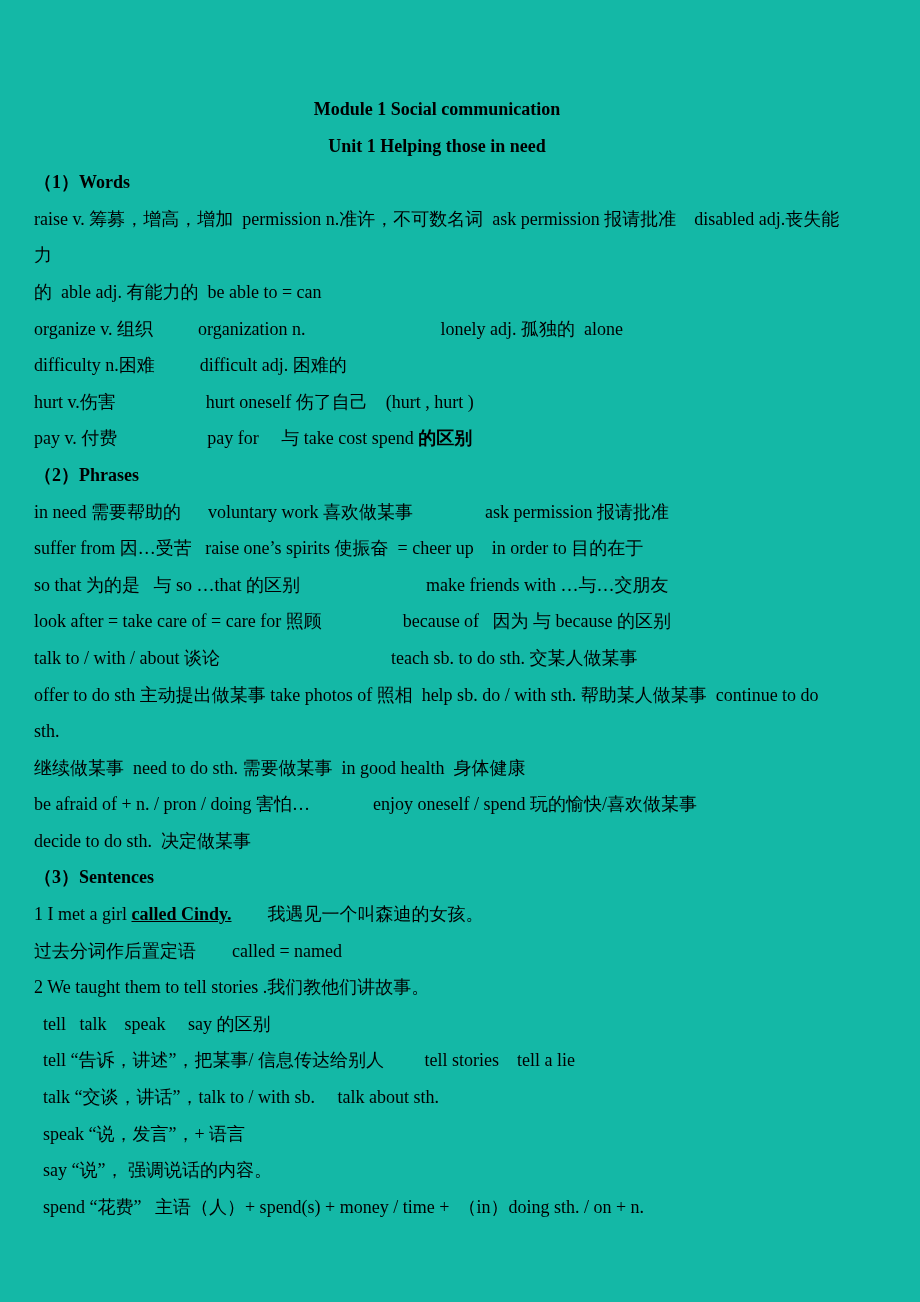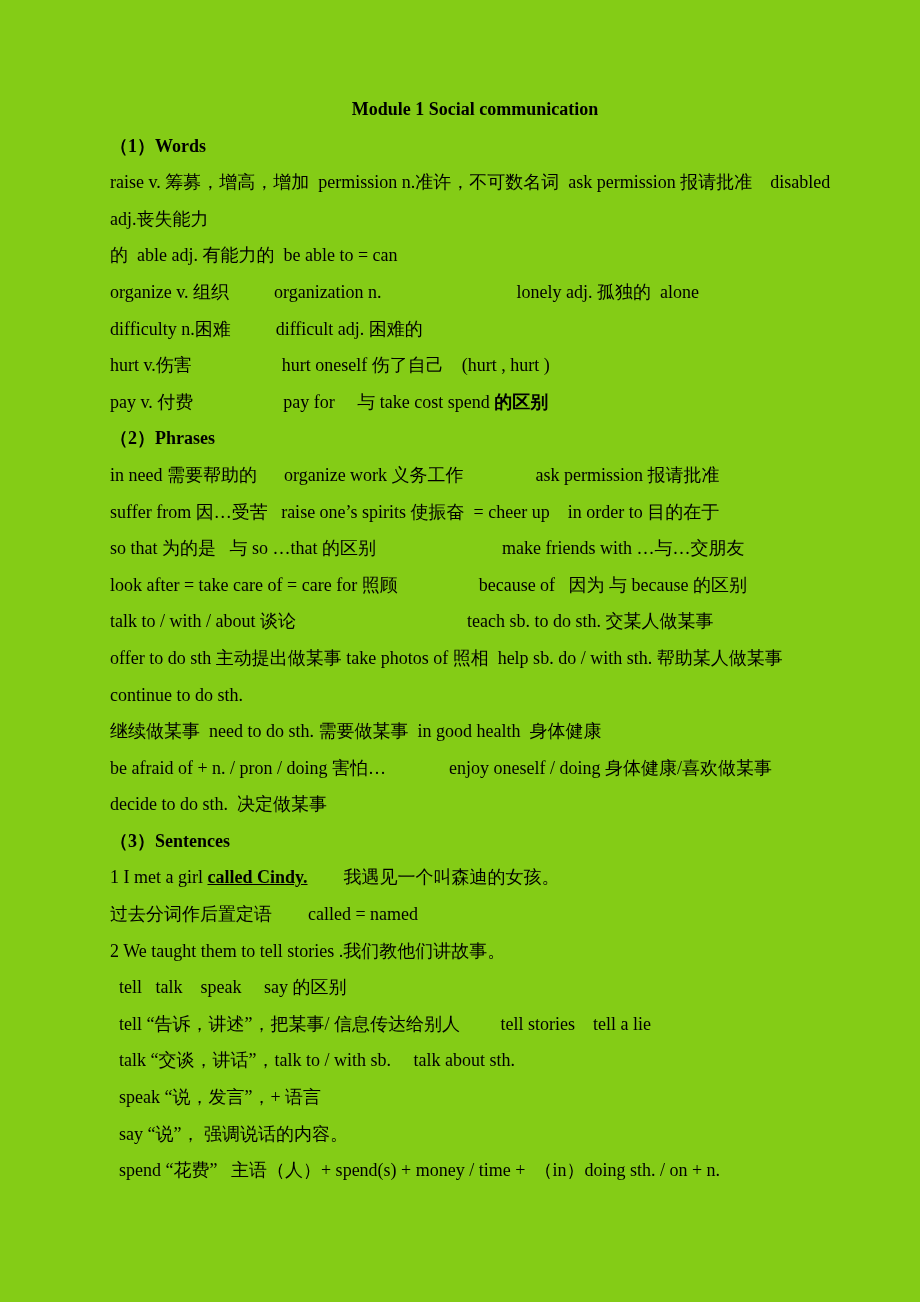--- a/index.html
+++ b/index.html
@@ -1,22 +1,22 @@
 <!DOCTYPE html>
 <html><head>
 <meta charset="utf-8">
 <style>
   html, body { margin: 0; padding: 0; background: #ffffff; }
   .page {
     position: relative;
     width: 920px;
     height: 1302px;
-    background: #84cc16;
+    background: #14b8a6;
     box-sizing: border-box;
-    padding: 91px 80px 0 110px;
+    padding: 91px 80px 0 34px;
     font-family: "Liberation Serif", "DejaVu Serif", serif;
     font-size: 18px;
     color: #000000;
     overflow: hidden;
   }
   .line {
     line-height: 36.6px;
     min-height: 36.6px;
     white-space: pre-wrap;
     font-weight: normal;
@@ -30,37 +30,38 @@
   }
   .seg { font-weight: inherit; }
   .seg-bold { font-weight: bold; }
   .seg-underline { text-decoration: underline; font-weight: bold; }
 </style>
 </head>
 <body>
 
 <div class="page">
   <div class="line title-line">Module 1 Social communication</div>
+  <div class="line title-line">Unit 1 Helping those in need</div>
   <div>
       <div class="line heading">（1）Words</div>
       <div class="line"><span class="seg">raise v. 筹募，增高，增加  permission n.准许，不可数名词  ask permission 报请批准    disabled adj.丧失能力</span></div>
       <div class="line"><span class="seg">的  able adj. 有能力的  be able to = can</span></div>
       <div class="line"><span class="seg">organize v. 组织          organization n.                              lonely adj. 孤独的  alone</span></div>
       <div class="line"><span class="seg">difficulty n.困难          difficult adj. 困难的</span></div>
       <div class="line"><span class="seg">hurt v.伤害                    hurt oneself 伤了自己    (hurt , hurt )</span></div>
       <div class="line"><span class="seg">pay v. 付费                    pay for     与 take cost spend </span><span class="seg seg-bold">的区别</span></div>
       <div class="line heading">（2）Phrases</div>
-      <div class="line"><span class="seg">in need 需要帮助的      organize work 义务工作                ask permission 报请批准</span></div>
+      <div class="line"><span class="seg">in need 需要帮助的      voluntary work 喜欢做某事                ask permission 报请批准</span></div>
       <div class="line"><span class="seg">suffer from 因…受苦   raise one’s spirits 使振奋  = cheer up    in order to 目的在于</span></div>
       <div class="line"><span class="seg">so that 为的是   与 so …that 的区别                            make friends with …与…交朋友</span></div>
       <div class="line"><span class="seg">look after = take care of = care for 照顾                  because of   因为 与 because 的区别</span></div>
       <div class="line"><span class="seg">talk to / with / about 谈论                                      teach sb. to do sth. 交某人做某事</span></div>
       <div class="line"><span class="seg">offer to do sth 主动提出做某事 take photos of 照相  help sb. do / with sth. 帮助某人做某事  continue to do sth.</span></div>
       <div class="line"><span class="seg">继续做某事  need to do sth. 需要做某事  in good health  身体健康</span></div>
-      <div class="line"><span class="seg">be afraid of + n. / pron / doing 害怕…              enjoy oneself / doing 身体健康/喜欢做某事</span></div>
+      <div class="line"><span class="seg">be afraid of + n. / pron / doing 害怕…              enjoy oneself / spend 玩的愉快/喜欢做某事</span></div>
       <div class="line"><span class="seg">decide to do sth.  决定做某事</span></div>
       <div class="line heading">（3）Sentences</div>
       <div class="line"><span class="seg">1 I met a girl </span><span class="seg seg-underline">called Cindy.</span><span class="seg">        我遇见一个叫森迪的女孩。</span></div>
       <div class="line"><span class="seg">过去分词作后置定语        called = named</span></div>
       <div class="line"><span class="seg">2 We taught them to tell stories .我们教他们讲故事。</span></div>
       <div class="line"><span class="seg">  tell   talk    speak     say 的区别</span></div>
       <div class="line"><span class="seg">  tell “告诉，讲述”，把某事/ 信息传达给别人         tell stories    tell a lie</span></div>
       <div class="line"><span class="seg">  talk “交谈，讲话”，talk to / with sb.     talk about sth.</span></div>
       <div class="line"><span class="seg">  speak “说，发言”，+ 语言</span></div>
       <div class="line"><span class="seg">  say “说”， 强调说话的内容。</span></div>

